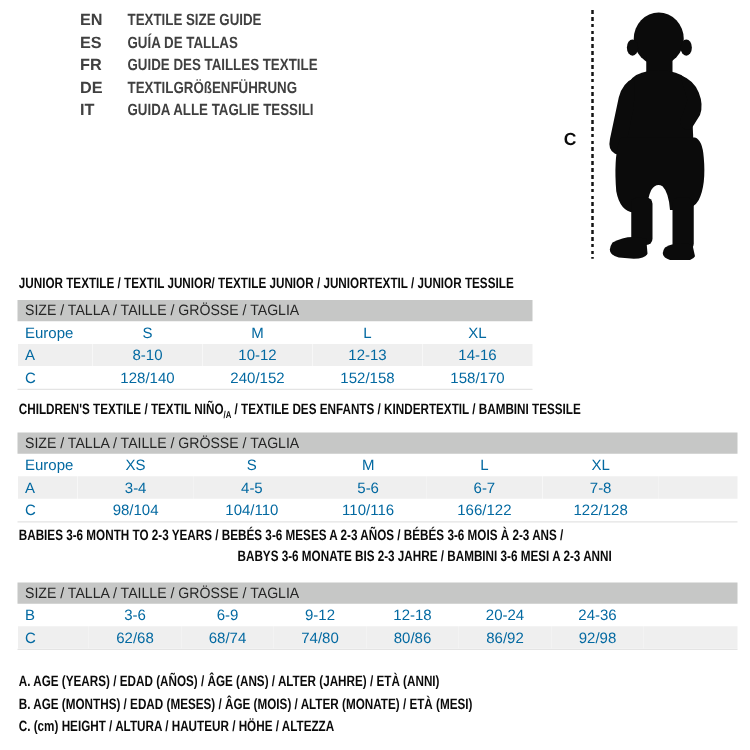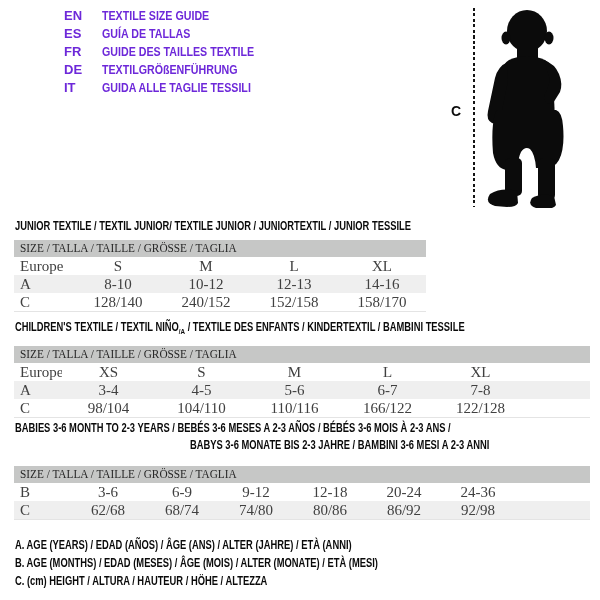--- a/index.html
+++ b/index.html
@@ -11,36 +11,36 @@
     position:relative;
     overflow:hidden;
   }
   
   .cond{display:inline-block;transform:scaleX(0.78);transform-origin:0 50%;white-space:nowrap;}
   .cond-md{display:inline-block;transform:scaleX(0.82);transform-origin:0 50%;white-space:nowrap;}
   .cond-bar{display:inline-block;transform:scaleX(0.94);transform-origin:0 50%;white-space:nowrap;}
 
   
   .lang-block{position:absolute;left:20px;top:7px;}
-  .lang-row{display:flex;height:18px;line-height:18px;font-size:13px;font-weight:bold;color:#6d28d9;padding-left:44px;}
+  .lang-row{display:flex;height:18px;line-height:18px;font-size:13px;font-weight:bold;color:#404040;padding-left:44px;}
   .lang-code{width:38px;}
   
   .height-line{position:absolute;left:473px;top:8px;width:2px;height:199px;
     background:repeating-linear-gradient(to bottom,#141414 0 3px,transparent 3px 5.5px);}
   .height-label{position:absolute;left:451px;top:103px;font-size:14px;font-weight:bold;color:#0b0b0b;}
   .figure-svg{position:absolute;left:480px;top:8px;}
 
   
   .sec-title{position:absolute;left:15px;font-size:12px;font-weight:bold;color:#0a0a0a;line-height:15px;text-align:right;}
   .sec-title .line{display:block;height:17px;line-height:17px;}
-  .size-table-wrap{position:absolute;left:14px;border-bottom:1px solid #e4e4e4;font-family:Liberation Serif, serif;}
+  .size-table-wrap{position:absolute;left:14px;border-bottom:1px solid #e4e4e4;}
   .size-header{height:17px;line-height:17px;background:#c6c7c6;color:#262626;
     font-size:12px;padding-left:6px;box-sizing:border-box;}
   table.size{border-collapse:collapse;border-spacing:0;table-layout:fixed;}
-  table.size td{height:18px;padding:0;font-size:15px;text-align:center;color:#404040;white-space:nowrap;overflow:hidden;}
+  table.size td{height:18px;padding:0;font-size:12px;text-align:center;color:#0369a1;white-space:nowrap;overflow:hidden;}
   table.size td.rowlabel{text-align:left;padding-left:6px;}
   table.size tr.shaded{background:#efefef;}
 
   
   .footnotes{position:absolute;left:15px;top:536px;}
   .footnote{height:18px;line-height:18px;font-size:12px;font-weight:bold;color:#0a0a0a;}
   .subsmall{font-size:8px;}
 </style>
 </head>
 <body>

